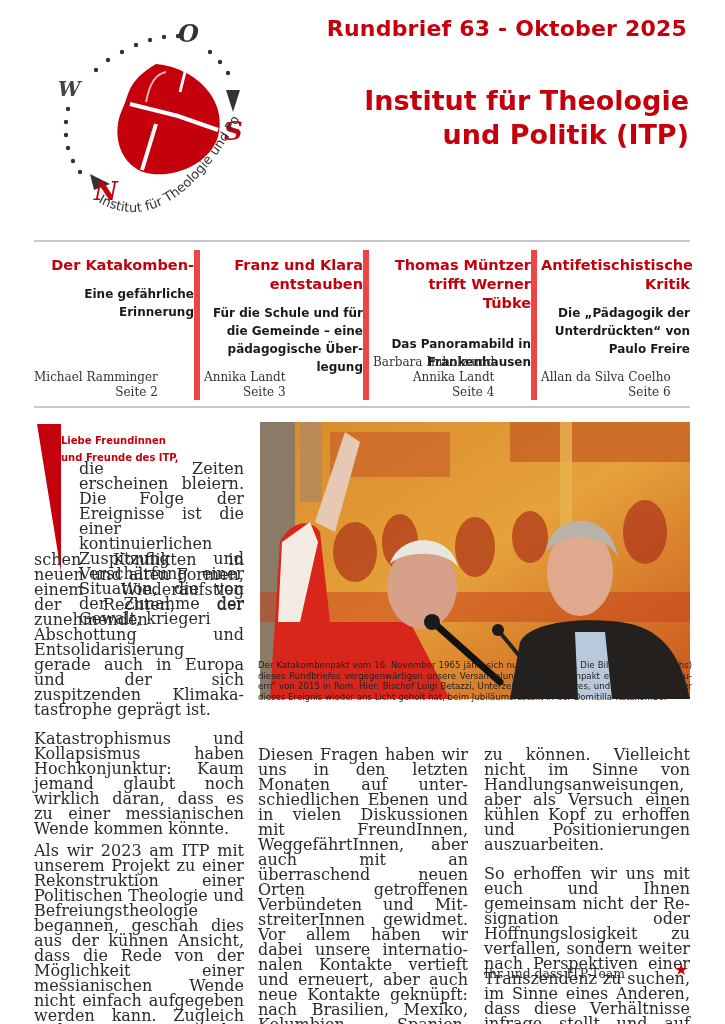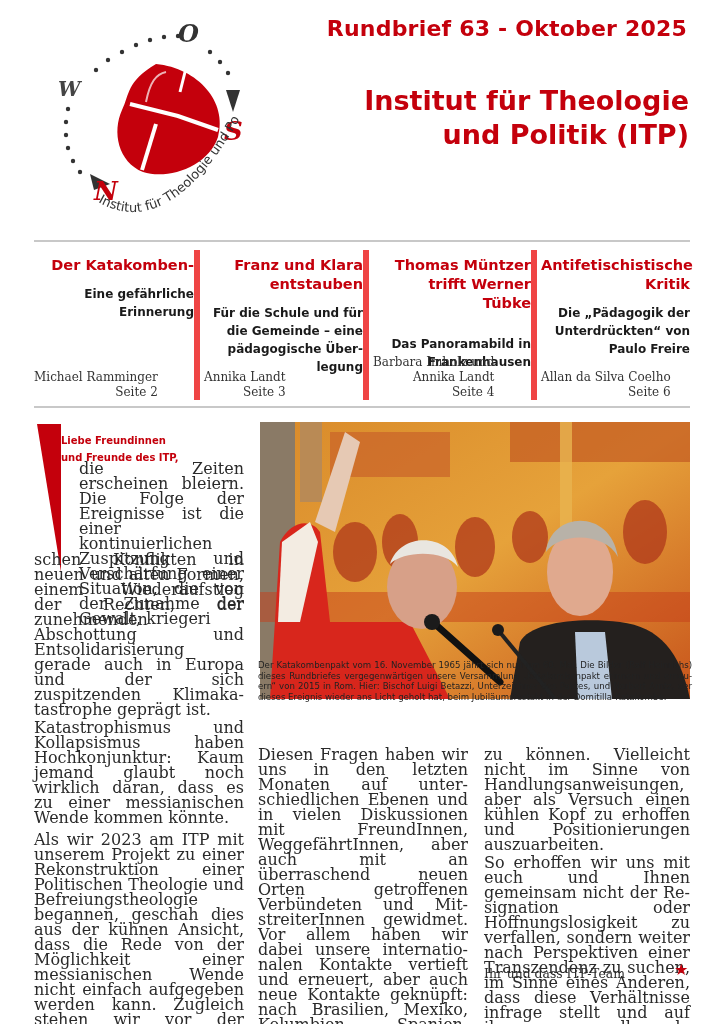--- a/index.html
+++ b/index.html
@@ -18,21 +18,21 @@
   .toc-item { position: relative; padding-left: 0; box-sizing: border-box; text-align: right; }
   .toc-item + .toc-item { border-left: 6px solid #ef4444; padding-left: 4px; }
   .toc-item .t { font-family: "DejaVu Sans", sans-serif; font-weight: bold; font-size: 14.5px; line-height: 19px; color: #c4000c; margin-top: 6px; }
   .toc-item .s { font-family: "DejaVu Sans", sans-serif; font-weight: bold; font-size: 12px; line-height: 18px; color: #1a1a1a; margin-top: 10px; }
   .toc-item .a { position: absolute; bottom: 0; font-family: "DejaVu Serif", serif; font-size: 12px; line-height: 15px; color: #333; }
   .toc-item .a div { white-space: nowrap; }
 
   
   .col { position: absolute; font-size: 16px; line-height: 15px; text-align: justify; hyphens: manual; color: #2a2a2a; }
   .col p { margin: 0; }
-  .col p + p { margin-top: 3px; }
+  .col p + p { margin-top: 14px; }
   .col p.gap { margin-top: 7px; }
 
   .wedge { position: absolute; left: 37px; top: 424px; width: 34px; height: 148px; }
   .greeting { position: absolute; left: 61px; top: 420px; font-family: "DejaVu Sans", sans-serif; font-weight: bold; font-size: 10px; line-height: 17px; color: #c4000c; margin-top: 12px; }
 
   .lc1 { left: 79px; top: 461px; width: 165px; }
   .lc2 { left: 34px; top: 552px; width: 210px; }
 
   
   .photo { position: absolute; left: 260px; top: 422px; width: 430px; height: 277px; overflow: hidden; }

